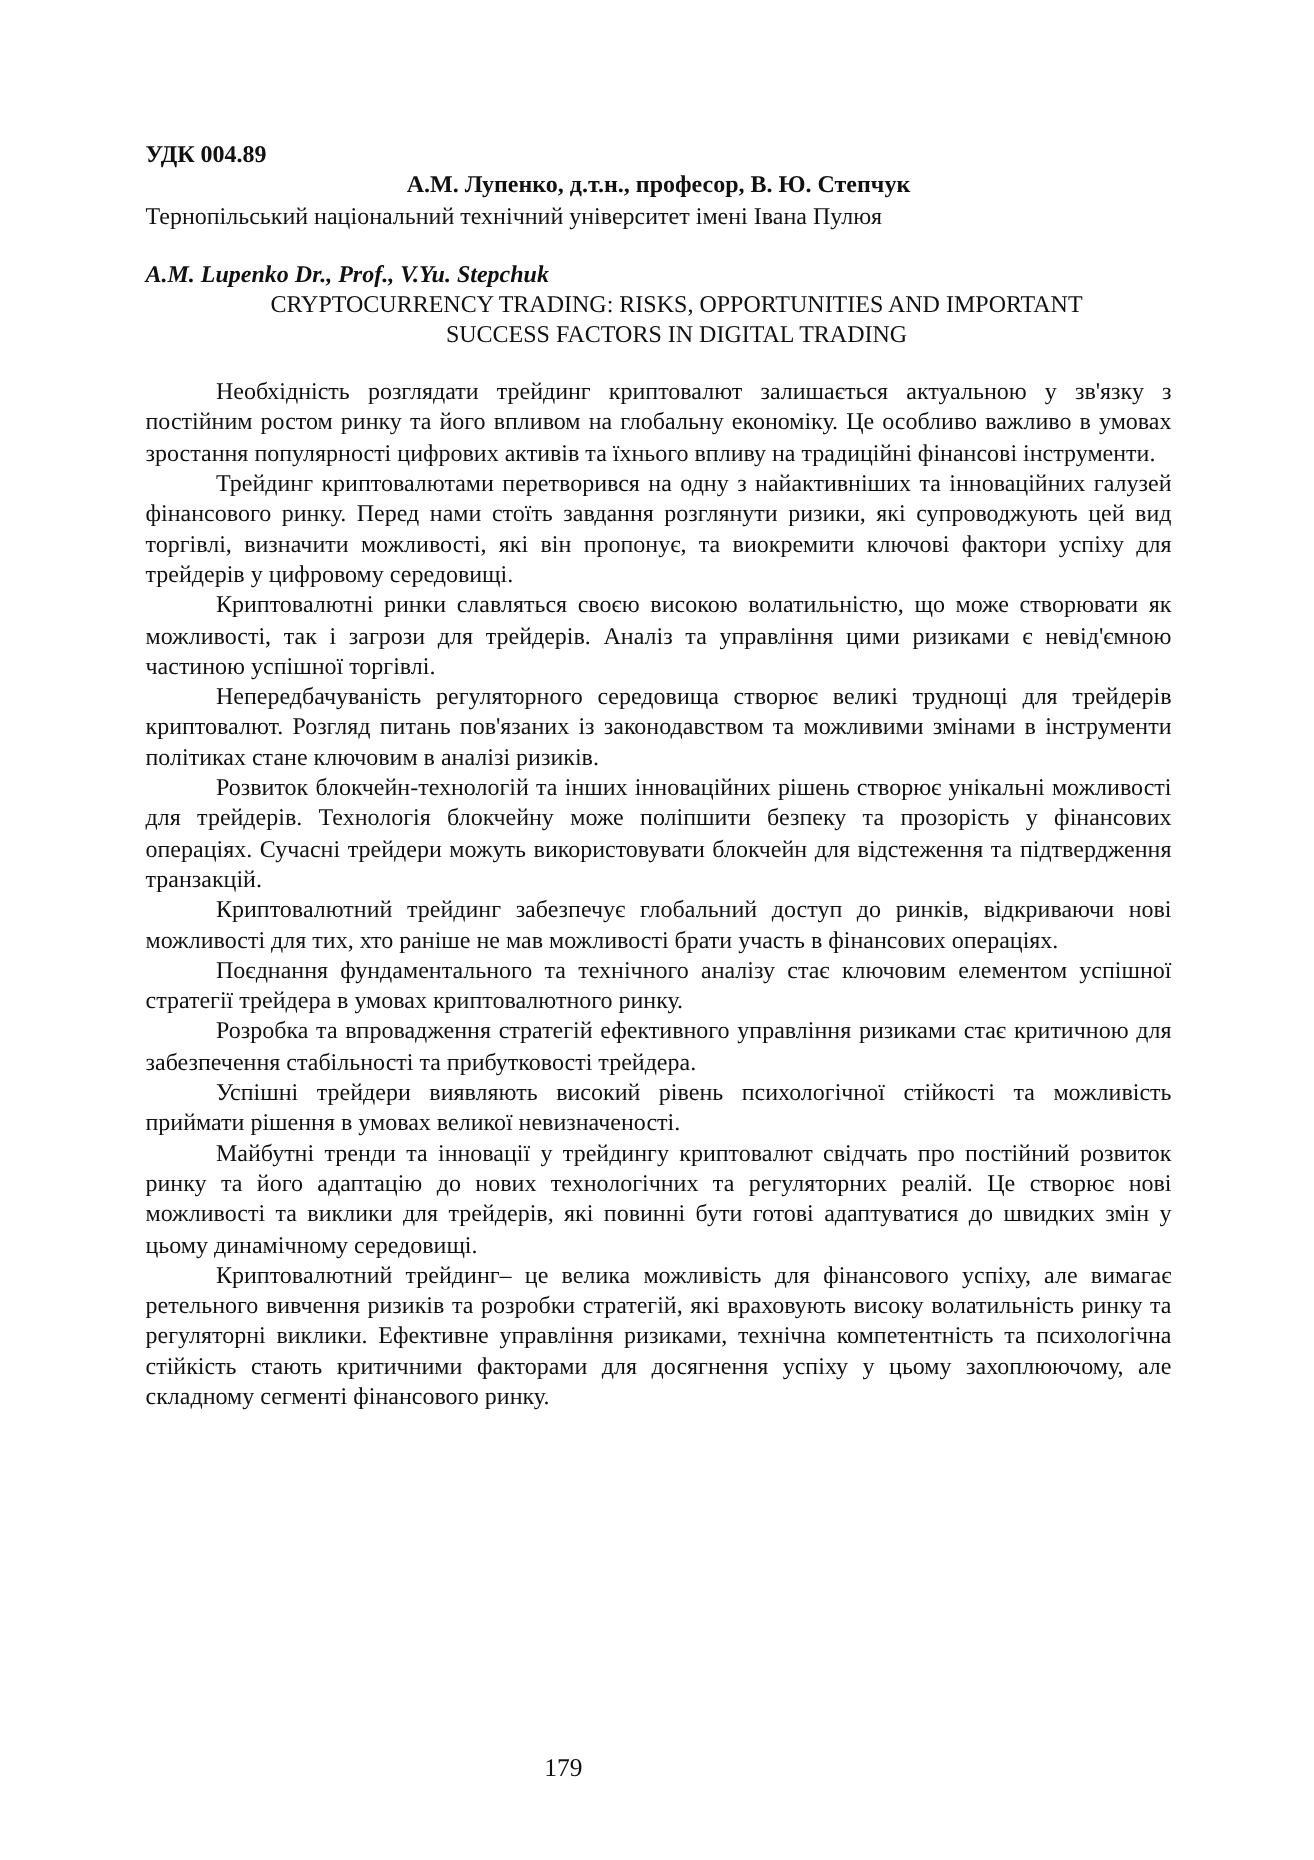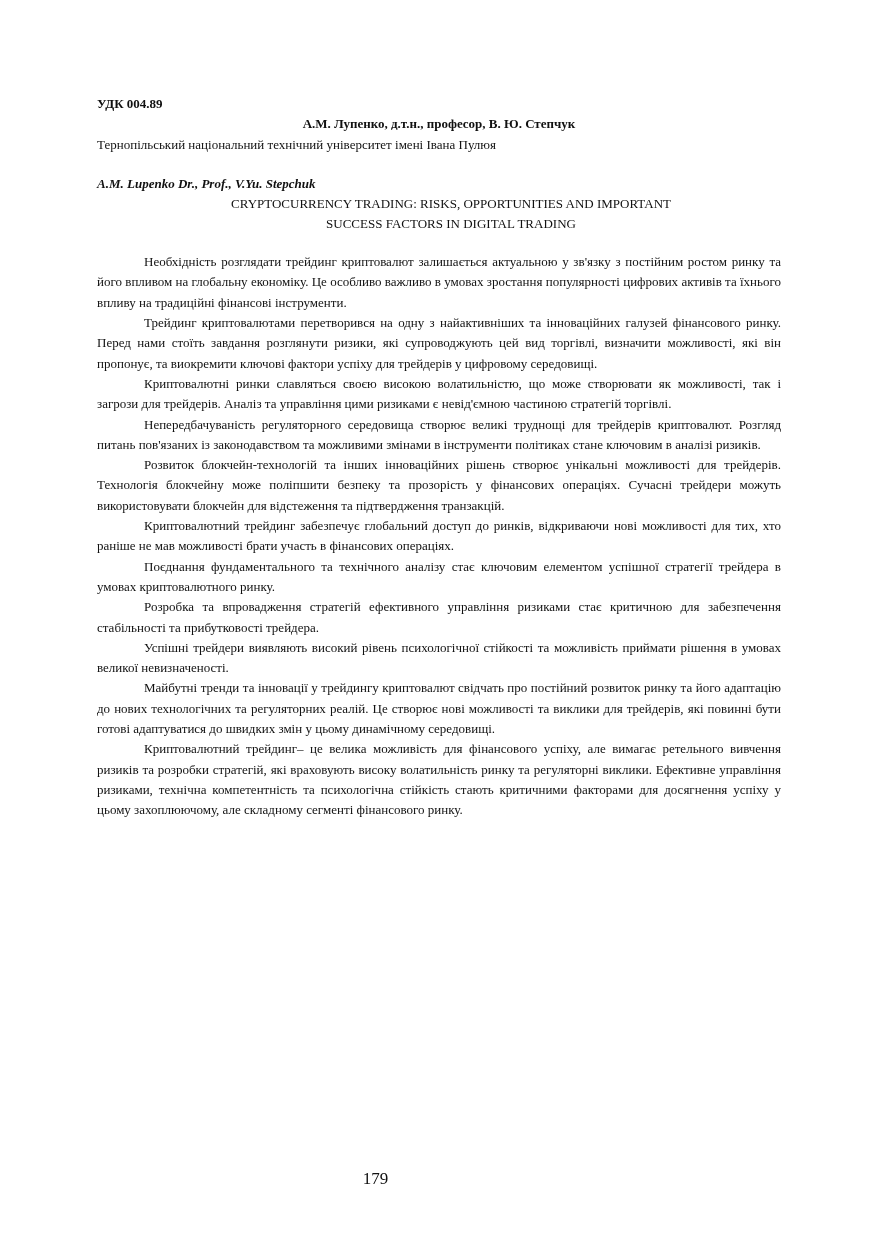--- a/index.html
+++ b/index.html
@@ -1,20 +1,20 @@
 <!DOCTYPE html>
 <html><head>
   <meta charset="utf-8">
   <style>
     html, body { margin: 0; padding: 0; background: #ffffff; }
     body {
       width: 876px; height: 1240px; position: relative; overflow: hidden;
       font-family: "Liberation Serif", serif; color: #111;
     }
-    .page { position: absolute; left: 97px; top: 94px; width: 684px; font-size: 13px; line-height: 20.3px; }
+    .page { position: absolute; left: 97px; top: 94px; width: 684px; font-size: 16px; line-height: 20.3px; }
     .udk { font-weight: bold; }
     .authors { font-weight: bold; text-align: center; }
     .affil { }
     .title-uk { font-weight: bold; text-align: center; margin-top: 21px; line-height: 20px; }
     .authors-en { font-weight: bold; margin-top: 19px; font-style: italic; }
     .title-en { font-weight: normal; text-align: center; padding-left: 24px; line-height: 20px; }
     .body-text { margin-top: 18px; }
     .body-text p { margin: 0; text-indent: 47px; text-align: justify; }
     .page-num { position: absolute; top: 1169px; left: 0; width: 751px; text-align: center; font-size: 17px; }
   </style>
@@ -29,21 +29,21 @@
 
   <div class="authors-en">A.M. Lupenko Dr., Prof., V.Yu. Stepchuk</div>
   <div class="title-en">
     <div>CRYPTOCURRENCY TRADING: RISKS, OPPORTUNITIES AND IMPORTANT</div>
     <div>SUCCESS FACTORS IN DIGITAL TRADING</div>
   </div>
 
   <div class="body-text">
     <p>Необхідність розглядати трейдинг криптовалют залишається актуальною у зв'язку з постійним ростом ринку та його впливом на глобальну економіку. Це особливо важливо в умовах зростання популярності цифрових активів та їхнього впливу на традиційні фінансові інструменти.</p>
     <p>Трейдинг криптовалютами перетворився на одну з найактивніших та інноваційних галузей фінансового ринку. Перед нами стоїть завдання розглянути ризики, які супроводжують цей вид торгівлі, визначити можливості, які він пропонує, та виокремити ключові фактори успіху для трейдерів у цифровому середовищі.</p>
-    <p>Криптовалютні ринки славляться своєю високою волатильністю, що може створювати як можливості, так і загрози для трейдерів. Аналіз та управління цими ризиками є невід'ємною частиною стратегій торгівлі.</p>
+    <p>Криптовалютні ринки славляться своєю високою волатильністю, що може створювати як можливості, так і загрози для трейдерів. Аналіз та управління цими ризиками є невід'ємною частиною успішної торгівлі.</p>
     <p>Непередбачуваність регуляторного середовища створює великі труднощі для трейдерів криптовалют. Розгляд питань пов'язаних із законодавством та можливими змінами в інструменти політиках стане ключовим в аналізі ризиків.</p>
     <p>Розвиток блокчейн-технологій та інших інноваційних рішень створює унікальні можливості для трейдерів. Технологія блокчейну може поліпшити безпеку та прозорість у фінансових операціях. Сучасні трейдери можуть використовувати блокчейн для відстеження та підтвердження транзакцій.</p>
     <p>Криптовалютний трейдинг забезпечує глобальний доступ до ринків, відкриваючи нові можливості для тих, хто раніше не мав можливості брати участь в фінансових операціях.</p>
     <p>Поєднання фундаментального та технічного аналізу стає ключовим елементом успішної стратегії трейдера в умовах криптовалютного ринку.</p>
     <p>Розробка та впровадження стратегій ефективного управління ризиками стає критичною для забезпечення стабільності та прибутковості трейдера.</p>
     <p>Успішні трейдери виявляють високий рівень психологічної стійкості та можливість приймати рішення в умовах великої невизначеності.</p>
     <p>Майбутні тренди та інновації у трейдингу криптовалют свідчать про постійний розвиток ринку та його адаптацію до нових технологічних та регуляторних реалій. Це створює нові можливості та виклики для трейдерів, які повинні бути готові адаптуватися до швидких змін у цьому динамічному середовищі.</p>
     <p>Криптовалютний трейдинг– це велика можливість для фінансового успіху, але вимагає ретельного вивчення ризиків та розробки стратегій, які враховують високу волатильність ринку та регуляторні виклики. Ефективне управління ризиками, технічна компетентність та психологічна стійкість стають критичними факторами для досягнення успіху у цьому захоплюючому, але складному сегменті фінансового ринку.</p>
   </div>
 </div>

